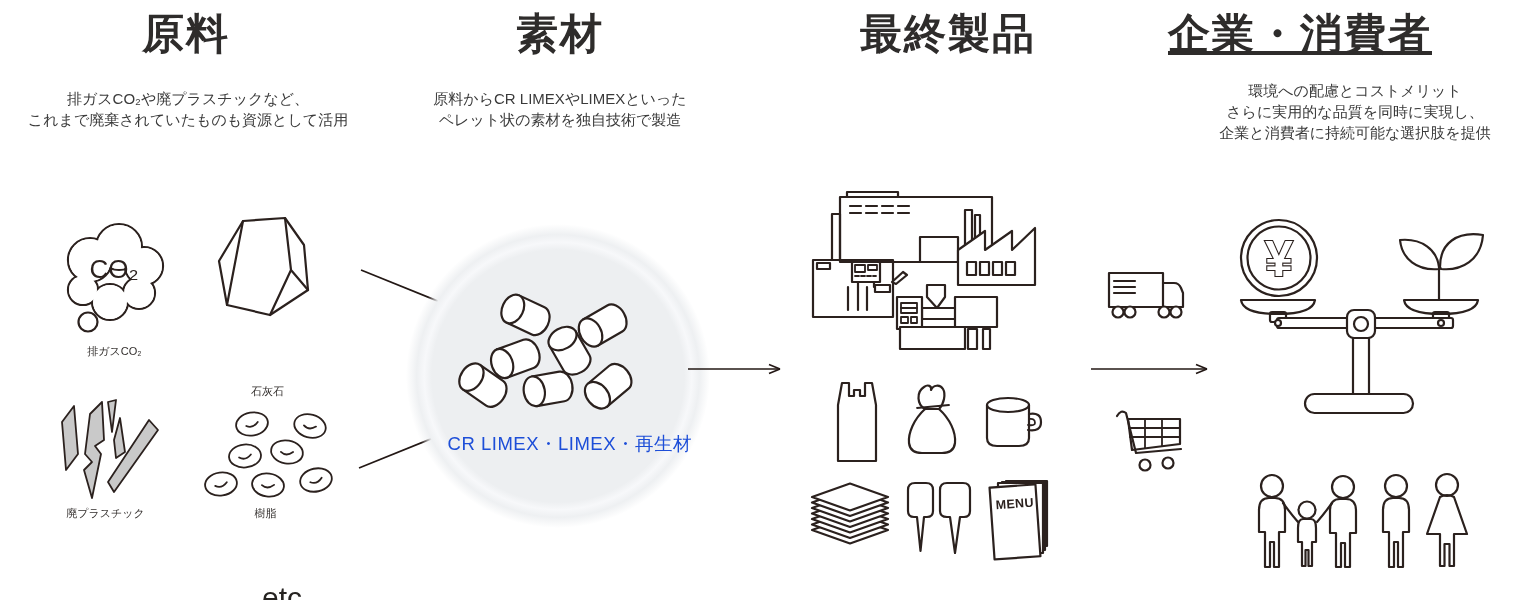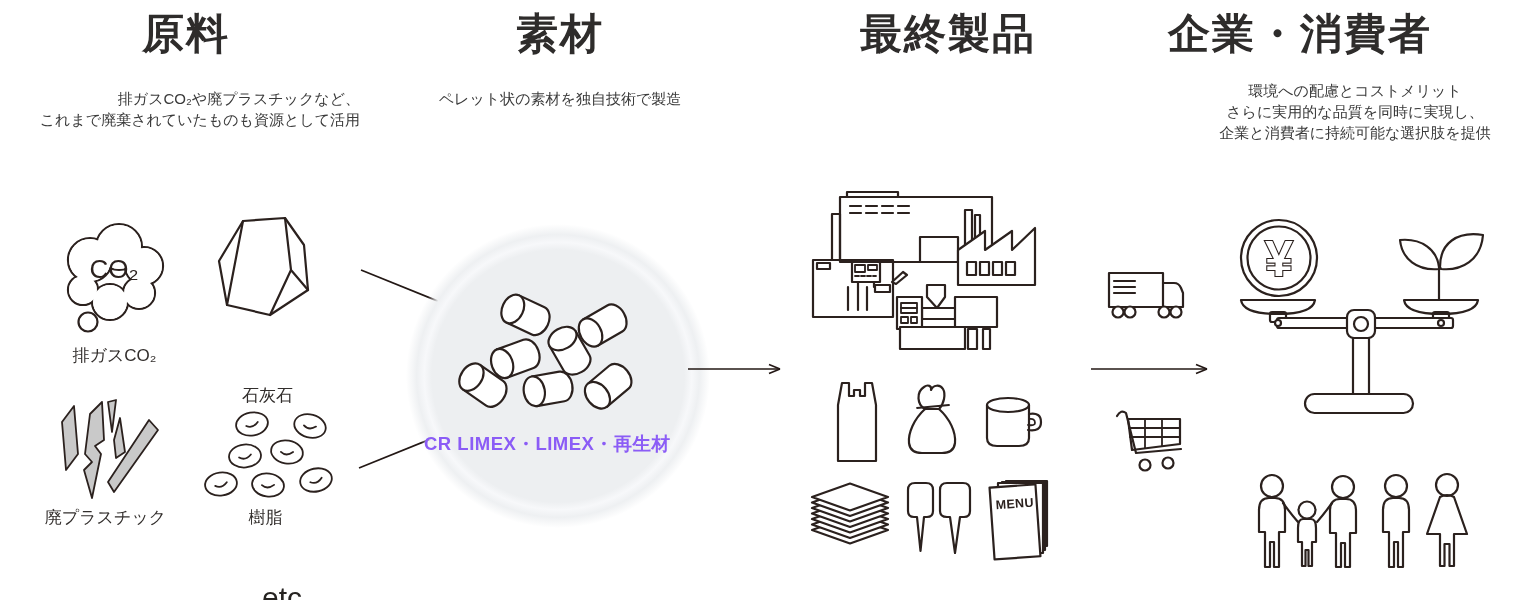--- a/index.html
+++ b/index.html
@@ -5,48 +5,49 @@
   html,body{margin:0;padding:0;background:#fff;}
   .stage{
     position:relative;width:1520px;height:600px;background:#ffffff;overflow:hidden;
     font-family:"Liberation Sans","DejaVu Sans",sans-serif;color:#2e2c2b;
   }
   .abs{position:absolute;}
   svg{display:block;overflow:visible;}
   svg text{font-family:inherit;}
   .title{font-size:42px;font-weight:bold;letter-spacing:2px;text-align:center;color:#2e2c2b;}
   .desc{font-size:15px;line-height:21px;text-align:center;color:#3a3a3a;}
-  .ilabel{font-size:17px;text-align:center;color:#322e2c;}
+  .ilabel{font-size:11px;text-align:center;color:#322e2c;}
   .etc{font-size:30px;text-align:center;color:#262321;margin-top:43px;}
-  .pellet-label{font-size:18.5px;text-align:left;color:#8b5cf6;letter-spacing:0.5px;font-weight:bold;}
+  .pellet-label{font-size:18.5px;text-align:right;color:#1d4ed8;letter-spacing:0.5px;}
   .s{stroke:#2b211e;fill:none;stroke-width:2.2;stroke-linejoin:round;stroke-linecap:round;}
   .sw{stroke:#2b211e;fill:#ffffff;stroke-width:2.2;stroke-linejoin:round;}
   .thin{stroke-width:1.8;}
   .shard{fill:#c9c9c9;stroke:#2b211e;stroke-width:1.8;stroke-linejoin:round;}
   .a{stroke:#231815;stroke-width:1.7;fill:none;stroke-linecap:butt;}
   .material-circle{
     left:406px;top:224px;width:304px;height:304px;border-radius:50%;
     background:radial-gradient(circle closest-side,#edeff1 0%,#edeff1 83%,#f7f8fa 88%,#eef0f2 93%,rgba(238,240,242,0) 100%);
   }
 </style>
 </head>
 <body>
 
 <div class="stage">
 
   <div class="abs title" style="left:66px;top:6px;width:240px;">原料</div>
   <div class="abs title" style="left:440px;top:6px;width:240px;">素材</div>
   <div class="abs title" style="left:788px;top:6px;width:320px;">最終製品</div>
-  <div class="abs title" style="left:1140px;top:6px;width:320px;">企業・消費者</div>
-
-  <div class="abs desc" style="left:16px;top:88px;width:344px;text-align:right;">
+  <div class="abs title" style="left:1140px;top:6px;width:320px;text-decoration:underline;">企業・消費者</div>
+
+  <div class="abs desc" style="left:16px;top:88px;width:344px;">
     <div>排ガスCO₂や廃プラスチックなど、</div>
     <div>これまで廃棄されていたものも資源として活用</div>
   </div>
   <div class="abs desc" style="left:390px;top:88px;width:340px;">
+    <div>原料からCR LIMEXやLIMEXといった</div>
     <div>ペレット状の素材を独自技術で製造</div>
   </div>
   <div class="abs desc" style="left:1185px;top:80px;width:340px;">
     <div>環境への配慮とコストメリット</div>
     <div>さらに実用的な品質を同時に実現し、</div>
     <div>企業と消費者に持続可能な選択肢を提供</div>
   </div>
 
   <svg class="abs" style="left:50px;top:216px;" width="120" height="122" viewBox="0 0 120 122">
     <g>

